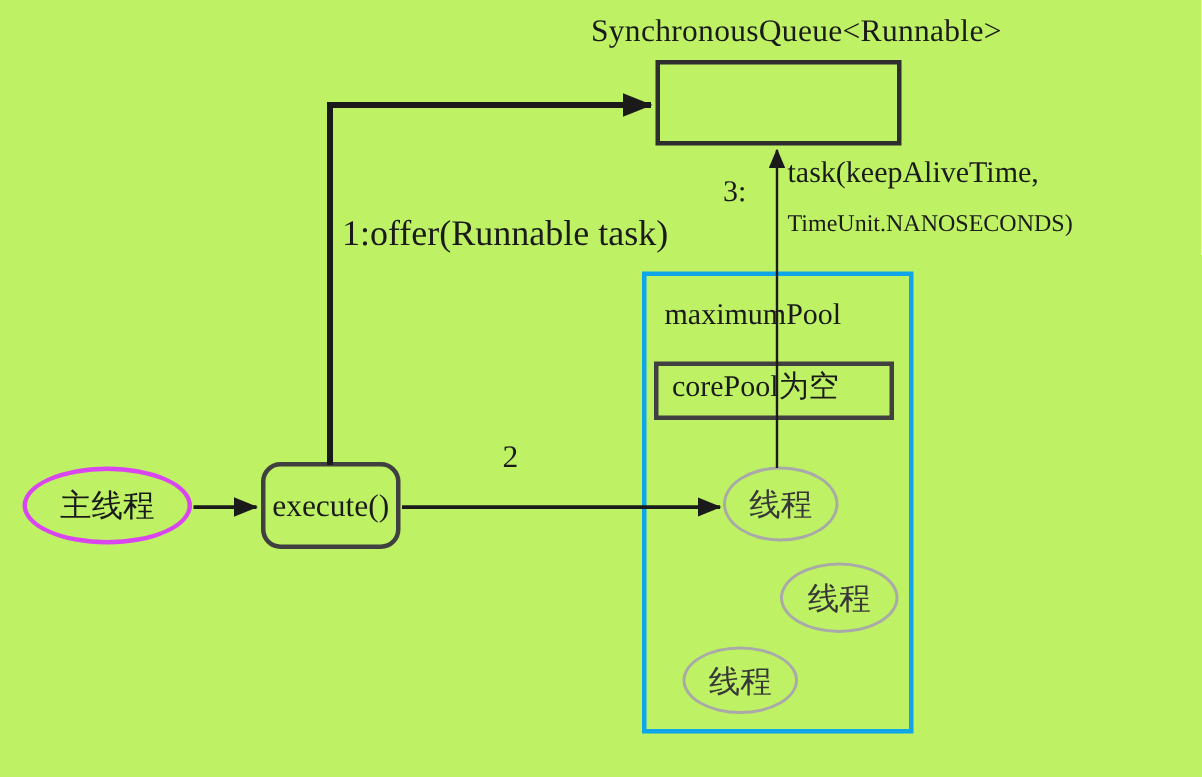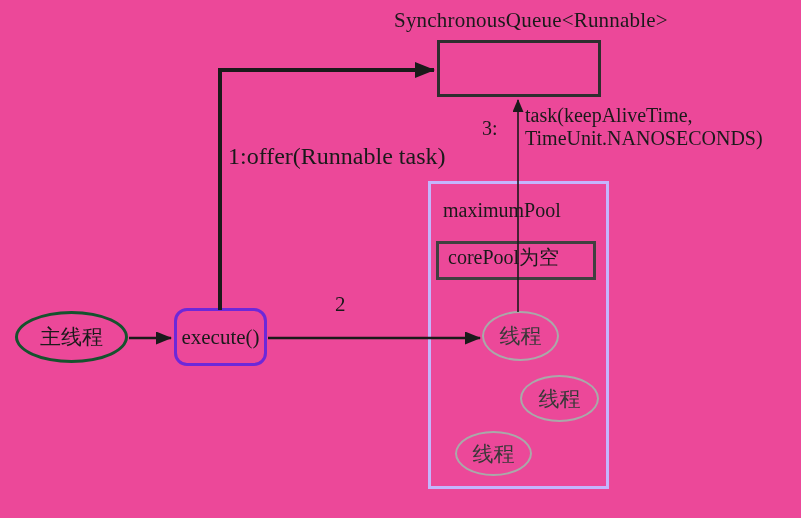--- a/index.html
+++ b/index.html
@@ -1,49 +1,49 @@
 <!DOCTYPE html>
 <html><head>
 <meta charset="utf-8">
 <style>
   html,body { margin:0; padding:0; background:#ffffff; }
   .stage {
-    position:relative; width:801px; height:518px; background:#ec4899;
+    position:relative; width:801px; height:518px; background:#bef264;
     font-family:"Liberation Serif","DejaVu Serif",serif; color:#1a1a1a;
     overflow:hidden;
   }
   .stage * { box-sizing:border-box; }
   .wires { position:absolute; left:0; top:0; z-index:10; pointer-events:none; }
   .lbl { position:absolute; white-space:nowrap; z-index:5; }
   .title { left:394px; top:8px; font-size:21px; letter-spacing:.2px; }
   .offer { left:228px; top:143px; font-size:24px; }
   .step3 { left:482px; top:117px; font-size:20px; }
   .poll1 { left:525px; top:104px; font-size:20px; }
-  .poll2 { left:525px; top:127px; font-size:20px; }
+  .poll2 { left:525px; top:141px; font-size:16px; }
   .step2 { left:335px; top:292px; font-size:21px; }
   .queue-box {
     position:absolute; left:437px; top:40px; width:164px; height:57px;
     border:3px solid #2e2e2e; background:transparent; z-index:2;
   }
   .pool {
     position:absolute; left:428px; top:181px; width:181px; height:308px;
-    border:3px solid #c4b5fd; background:transparent; z-index:1;
+    border:3px solid #0ea5e9; background:transparent; z-index:1;
   }
   .pool-label { position:absolute; left:12px; top:15px; font-size:20px; white-space:nowrap; }
   .core-pool {
     position:absolute; left:5px; top:57px; width:160px; height:39px;
     border:3px solid #404040; display:flex; align-items:flex-start;
     padding-left:9px; font-size:20px; background:transparent;
   }
   .node {
     position:absolute; display:flex; align-items:center; justify-content:center;
     background:transparent; z-index:3; white-space:nowrap;
   }
-  .main-thread { left:15px; top:311px; width:113px; height:52px; border:3px solid #14532d; border-radius:50%; font-size:21px;justify-content:center; }
-  .execute { left:174px; top:308px; width:93px; height:58px; border:3px solid #6d28d9; border-radius:13px; font-size:21px; }
+  .main-thread { left:15px; top:311px; width:113px; height:52px; border:3px solid #d946ef; border-radius:50%; font-size:21px;justify-content:center; }
+  .execute { left:174px; top:308px; width:93px; height:58px; border:3px solid #404040; border-radius:13px; font-size:21px; }
   .thread { border:2px solid #a9a9a9; border-radius:50%; font-size:21px; color:#383838; }
   .t1 { left:482px; top:311px; width:77px; height:50px; }
   .t2 { left:520px; top:375px; width:79px; height:47px; }
   .t3 { left:455px; top:431px; width:77px; height:45px; }
 </style>
 </head>
 <body>
 
 <div class="stage">
 

